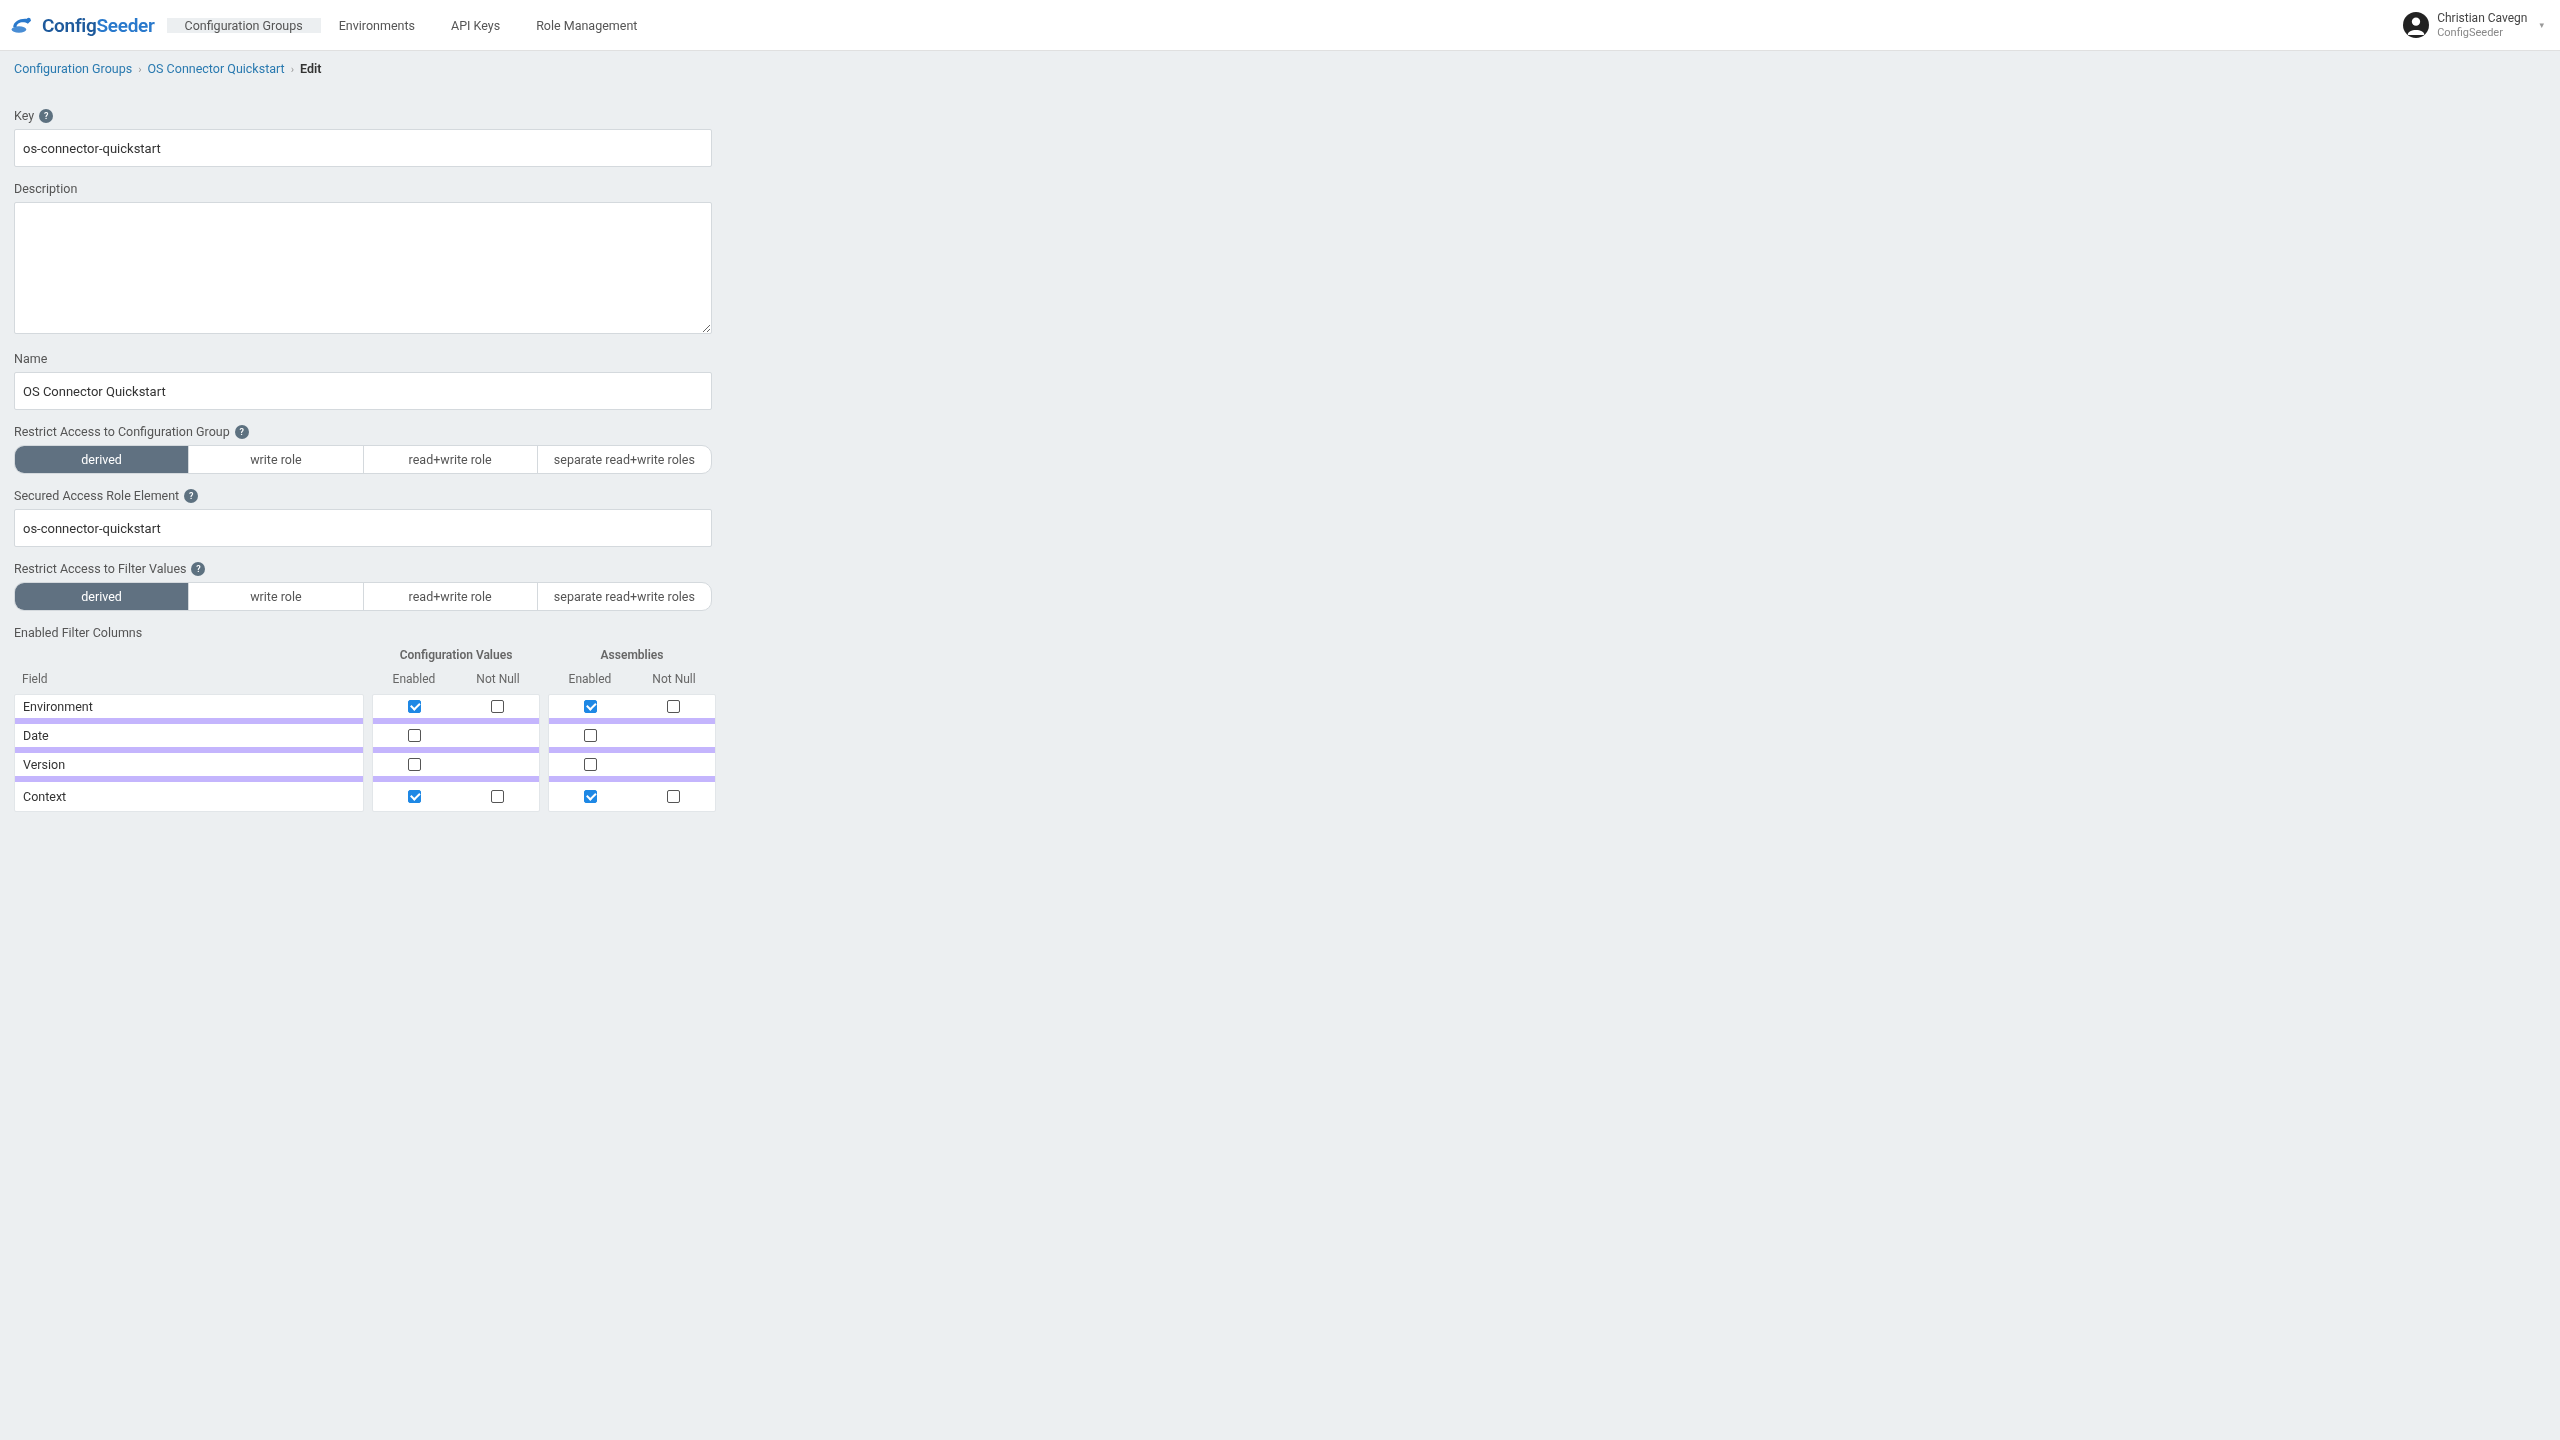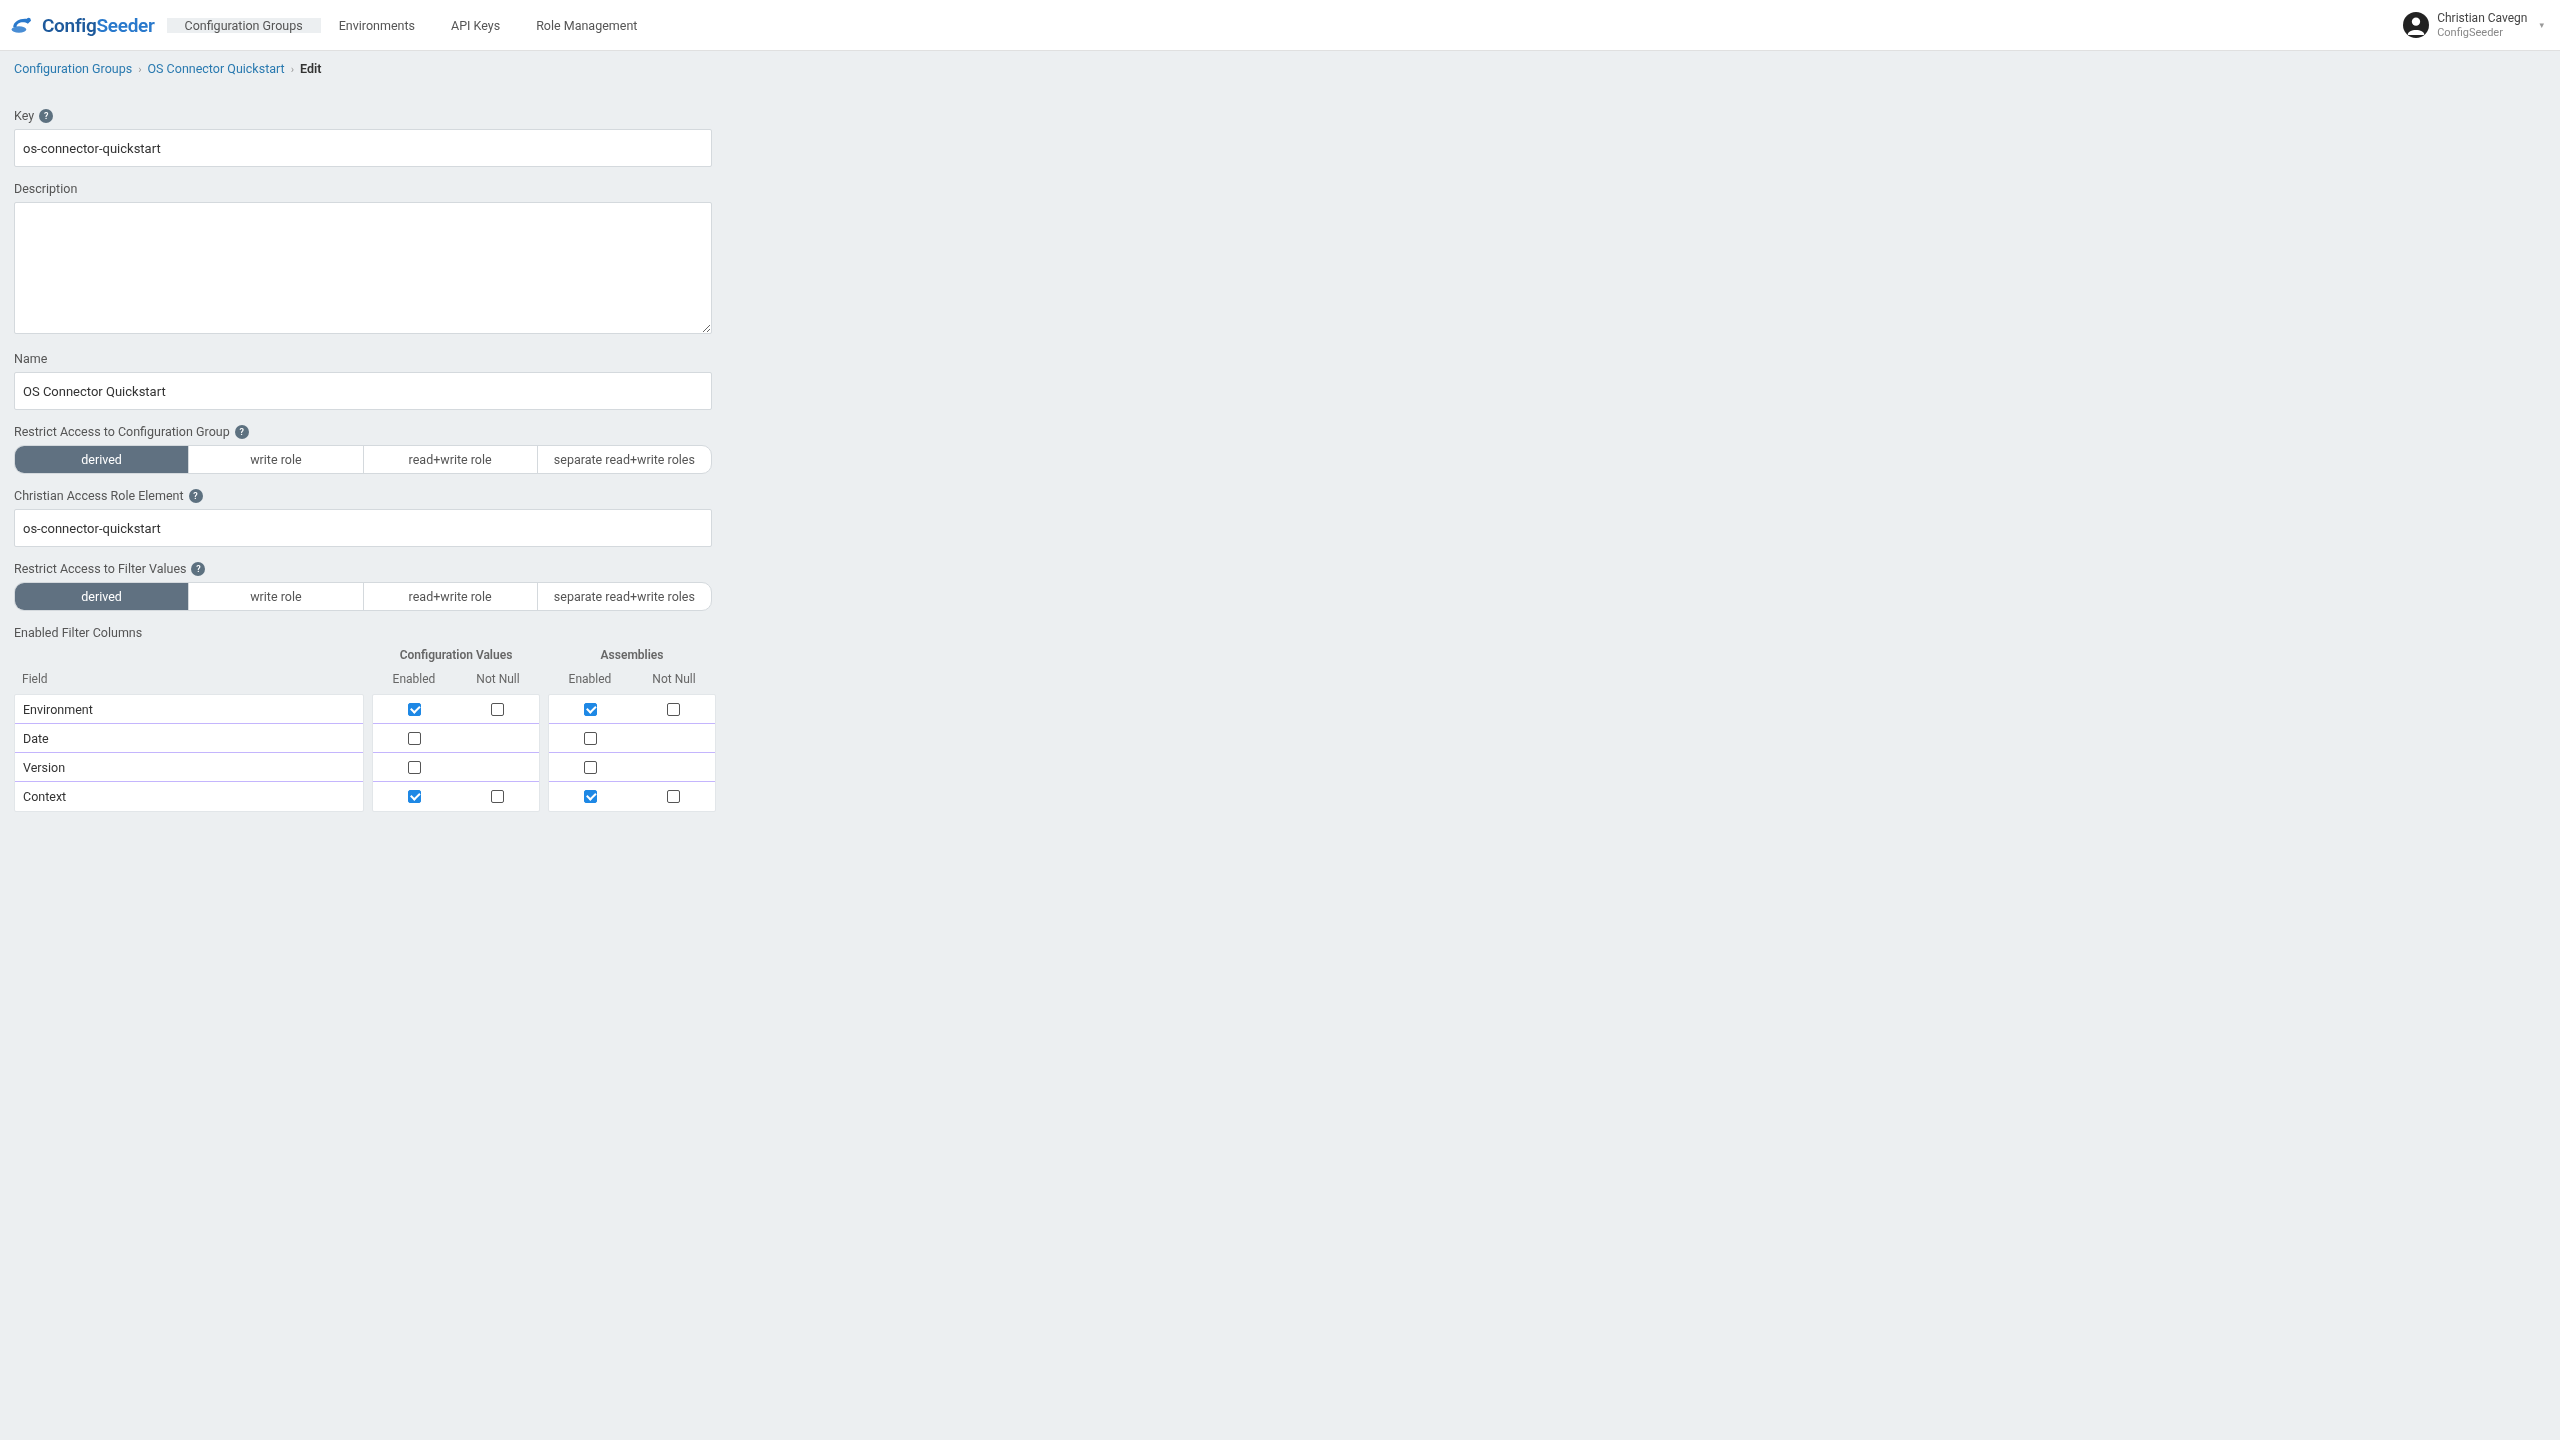--- a/index.html
+++ b/index.html
@@ -174,21 +174,21 @@
 .field-header-spacer { height: 24px; }
 .filter-body {
   background:#fff;
   border:1px solid #e2e6e9;
   border-radius:2px;
 }
 .filter-row {
   height:29px;
   display:flex;
   align-items:center;
-  border-bottom:1px solid #c4b5fd;
+  border-bottom:6px solid #c4b5fd;
 }
 .filter-row:last-child { border-bottom:none; }
 .field-cell {
   padding-left:8px;
   font-size:12.5px;
   color:#333;
 }
 .cb-cell {
   flex:1;
   display:flex;
@@ -303,21 +303,21 @@
     <div class="segmented" id="seg1">
         <div class="segment active">derived</div>
         <div class="segment">write role</div>
         <div class="segment">read+write role</div>
         <div class="segment">separate read+write roles</div>
       </div>
   </div>
 
   <div class="form-group">
     <div class="form-label">
-      <span>Christian Access Role Element</span>
+      <span>Secured Access Role Element</span>
       <span class="help-icon">?</span>
     </div>
     <input class="text-input" value="os-connector-quickstart" style="">
   </div>
 
   <div class="form-group">
     <div class="form-label">
       <span>Restrict Access to Filter Values</span>
       <span class="help-icon">?</span>
     </div>

